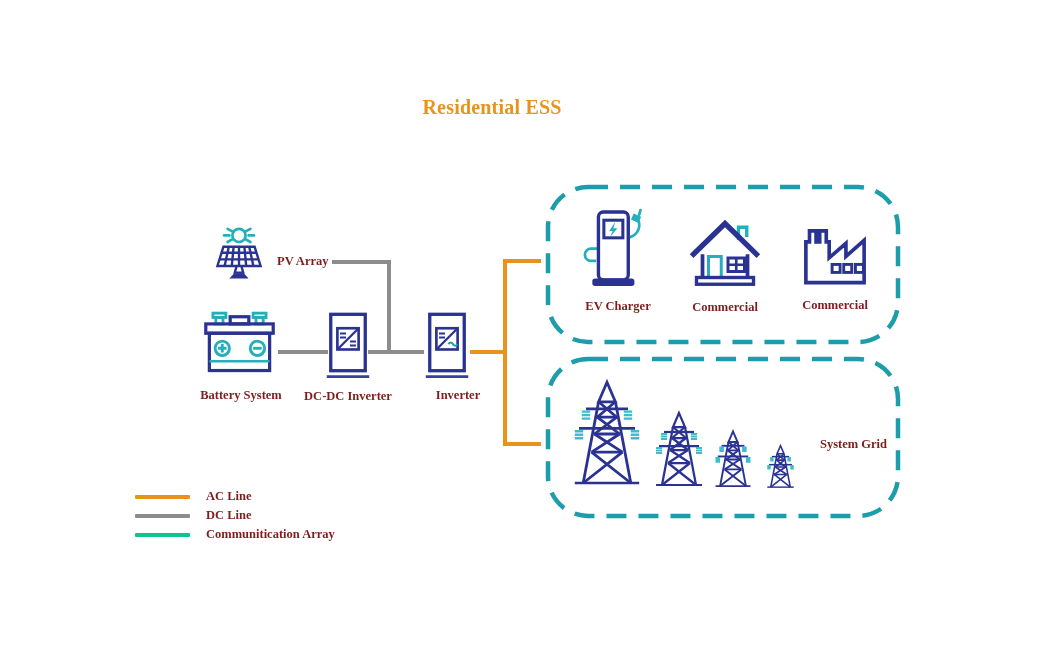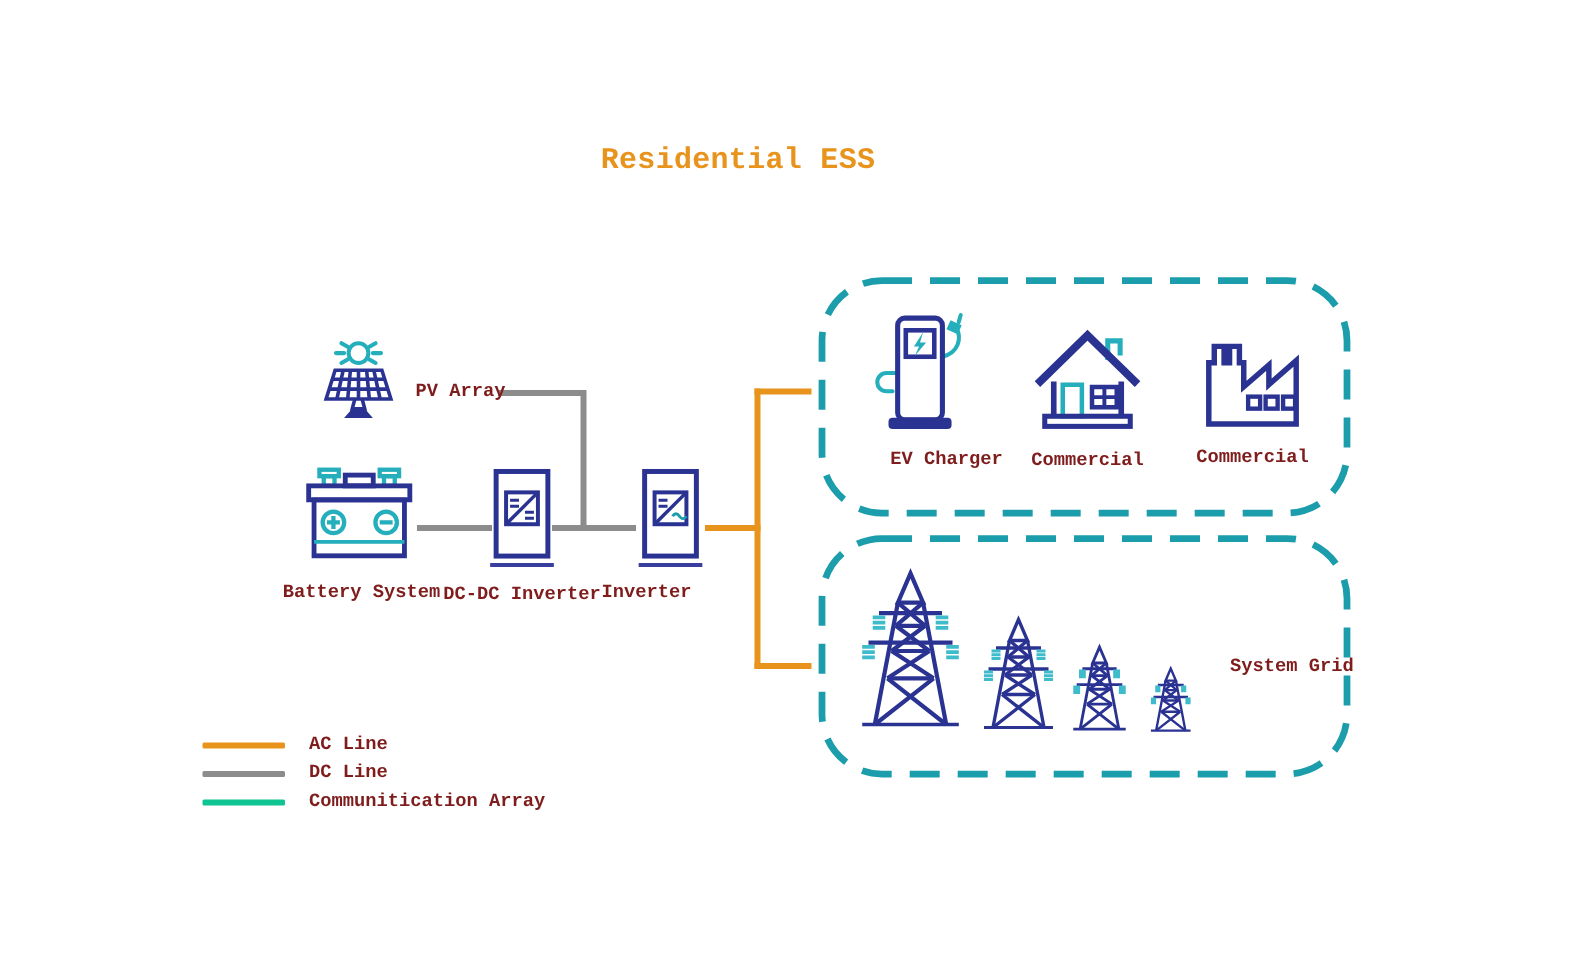--- a/index.html
+++ b/index.html
@@ -1,18 +1,18 @@
 <!DOCTYPE html>
 <html><head>
 <meta charset="utf-8">
 <style>
   html,body{margin:0;padding:0;background:#ffffff;}
   #canvas{
     position:relative;width:924px;height:651px;background:#ffffff;overflow:hidden;
-    font-family:Liberation Mono, monospace;color:#1d1d1d;
+    font-family:Liberation Serif, serif;color:#1d1d1d;
   }
   .title{
     position:absolute;left:492px;top:96px;transform:translateX(-50%);
     font-size:20px;font-weight:bold;color:#E8941C;white-space:nowrap;letter-spacing:.2px;
   }
   .lbl{position:absolute;font-size:12.5px;font-weight:600;color:#7f1d1d;white-space:nowrap;}
   .lbl.center{transform:translateX(-50%);}
   .line{position:absolute;}
   .gray{background:#8C8C8C;}
   .orange{background:#E8941C;}
@@ -85,39 +85,39 @@
   <div class="lbl center" style="left:348px;top:389px;">DC-DC Inverter</div>
 
   <svg class="icon" style="left:423px;top:311px;" width="48" height="69" viewBox="0 0 72 104">
     <rect x="10" y="5" width="52" height="85" fill="none" stroke="#2B3392" stroke-width="5"></rect>
     <rect x="20" y="26" width="32" height="32" fill="none" stroke="#2B3392" stroke-width="4"></rect>
     <path d="M20,58 L52,26" stroke="#2B3392" stroke-width="3.5" fill="none"></path>
     <path d="M24,34 h9 M24,40 h9" stroke="#2B3392" stroke-width="3" fill="none"></path>
     <path d="M38,50 q3.5,-5 7,0 q3.5,5 7,0" stroke="#1B9DAB" stroke-width="3" fill="none"></path>
     <path d="M4,99 h64" stroke="#3A3E9E" stroke-width="4" fill="none"></path>
   </svg>
-  <div class="lbl center" style="left:431px;top:388px;text-align:center;">Inverter</div>
+  <div class="lbl center" style="left:458px;top:388px;text-align:center;">Inverter</div>
 
   <svg class="groupbox" style="left:545px;top:184px;" width="356" height="161">
     <rect x="3" y="3" width="350" height="155" rx="40" fill="none" stroke="#1B9DAB" stroke-width="4.5" stroke-dasharray="20 12"></rect>
   </svg>
 
   <svg class="icon" style="left:578px;top:208px;" width="68" height="80" viewBox="0 0 100 118">
     <g stroke="#25AEBB" stroke-width="4" fill="none" stroke-linecap="round">
       <path d="M30,60 h-11 a9,9 0 0 0 0,18 h6"></path>
       <path d="M74,44 C90,40 93,26 88,16"></path>
       <path d="M90,10 l2,-7"></path>
     </g>
     <path d="M82,8 l11,5 -4,9 -11,-5 Z" fill="#25AEBB" stroke="none"></path>
     <rect x="30" y="6" width="44" height="100" rx="7" fill="#ffffff" stroke="#2B3392" stroke-width="5"></rect>
     <rect x="38" y="18" width="28" height="26" fill="none" stroke="#2B3392" stroke-width="4.5"></rect>
     <path d="M55,20 l-9,14 h5 l-4,9 11,-13 h-6 Z" fill="#25AEBB" stroke="none"></path>
     <rect x="21" y="104" width="62" height="11" rx="4" fill="#2B3392" stroke="none"></rect>
   </svg>
-  <div class="lbl center" style="left:631px;top:299px;">EV Charger</div>
+  <div class="lbl center" style="left:618px;top:299px;">EV Charger</div>
 
   <svg class="icon" style="left:686px;top:212px;" width="78" height="77" viewBox="0 0 104 100">
     <path d="M70,36 V19 h11 v13" fill="none" stroke="#25AEBB" stroke-width="4.5"></path>
     <path d="M10,55 L52,14 L94,55" fill="none" stroke="#2B3392" stroke-width="7" stroke-linecap="square"></path>
     <path d="M22,55 V86 M82,55 V86" stroke="#2B3392" stroke-width="5" fill="none"></path>
     <rect x="30" y="58" width="17" height="28" fill="none" stroke="#25AEBB" stroke-width="4"></rect>
     <rect x="56" y="60" width="22" height="18" fill="none" stroke="#2B3392" stroke-width="4"></rect>
     <path d="M67,60 V78 M56,69 h22" stroke="#2B3392" stroke-width="3.5" fill="none"></path>
     <rect x="14" y="86" width="76" height="9" fill="none" stroke="#2B3392" stroke-width="4.5"></rect>
   </svg>

